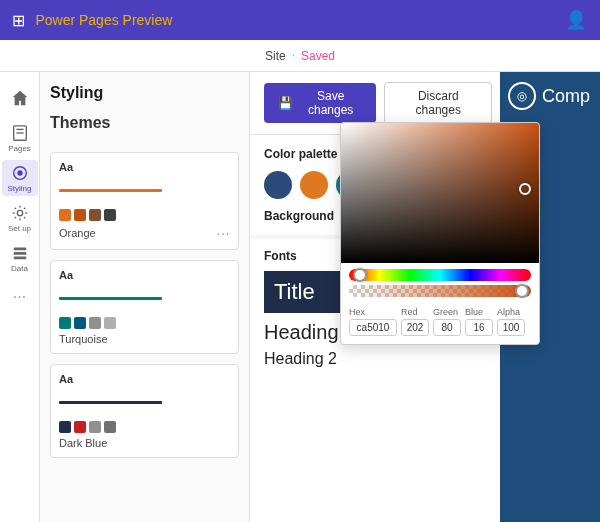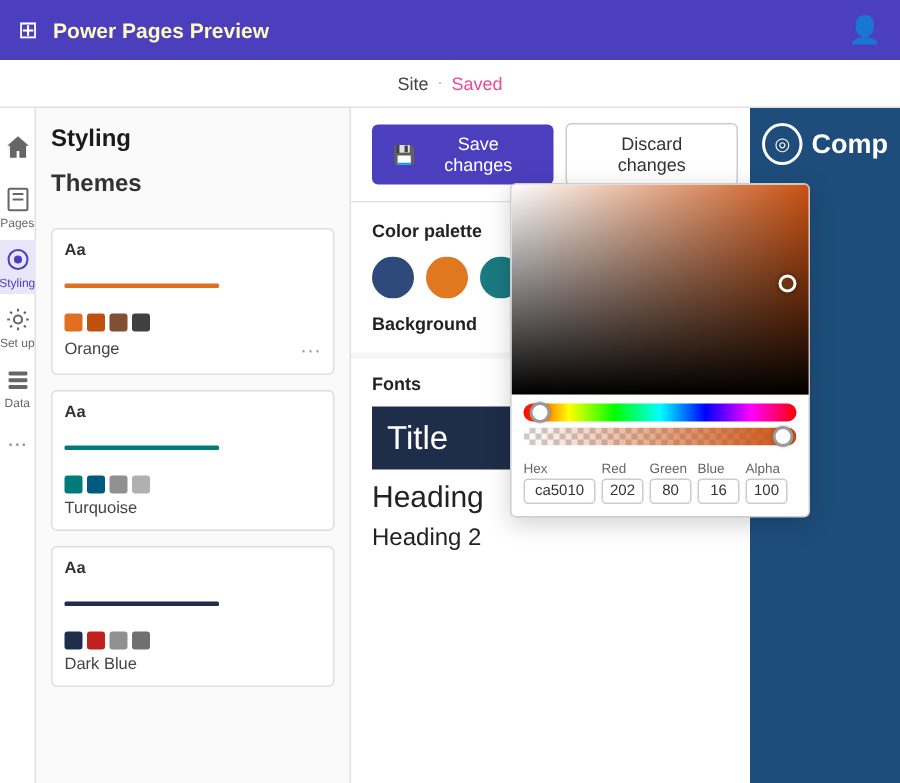--- a/index.html
+++ b/index.html
@@ -8,21 +8,21 @@
     
     .topbar {
       background: #4b3fbe;
       height: 40px;
       display: flex;
       align-items: center;
       padding: 0 12px;
       gap: 10px;
     }
     .topbar-grid-icon { color: white; font-size: 16px; }
-    .topbar-title { color: #fef9c3; font-size: 14px; font-weight: 700; flex: 1; }
+    .topbar-title { color: #eab308; font-size: 14px; font-weight: 400; flex: 1; }
     .topbar-avatar { color: white; font-size: 18px; }
 
     
     .sitebar {
       background: white;
       height: 32px;
       display: flex;
       align-items: center;
       justify-content: center;
       border-bottom: 1px solid #e0e0e0;
@@ -34,21 +34,21 @@
     .sitebar-saved { color: #ec4899; }
 
     
     .main-layout {
       display: flex;
       height: calc(522px - 72px);
     }
 
     
     .left-nav {
-      width: 24px;
+      width: 40px;
       background: white;
       border-right: 1px solid #e0e0e0;
       display: flex;
       flex-direction: column;
       align-items: center;
       padding-top: 8px;
       gap: 4px;
     }
     .nav-item {
       width: 36px;
@@ -312,21 +312,21 @@
       width: 28px;
       height: 28px;
       border-radius: 50%;
       border: 2px solid white;
       display: flex;
       align-items: center;
       justify-content: center;
       color: white;
       font-size: 12px;
     }
-    .preview-comp-text { font-size: 18px; font-weight: bold; color: white; }
+    .preview-comp-text { font-size: 18px; font-weight: normal; color: white; }
   </style>
 </head>
 <body>
 
 <div class="topbar">
   <span class="topbar-grid-icon">⊞</span>
   <span class="topbar-title">Power Pages Preview</span>
   <span class="topbar-avatar">👤</span>
 </div>
 

